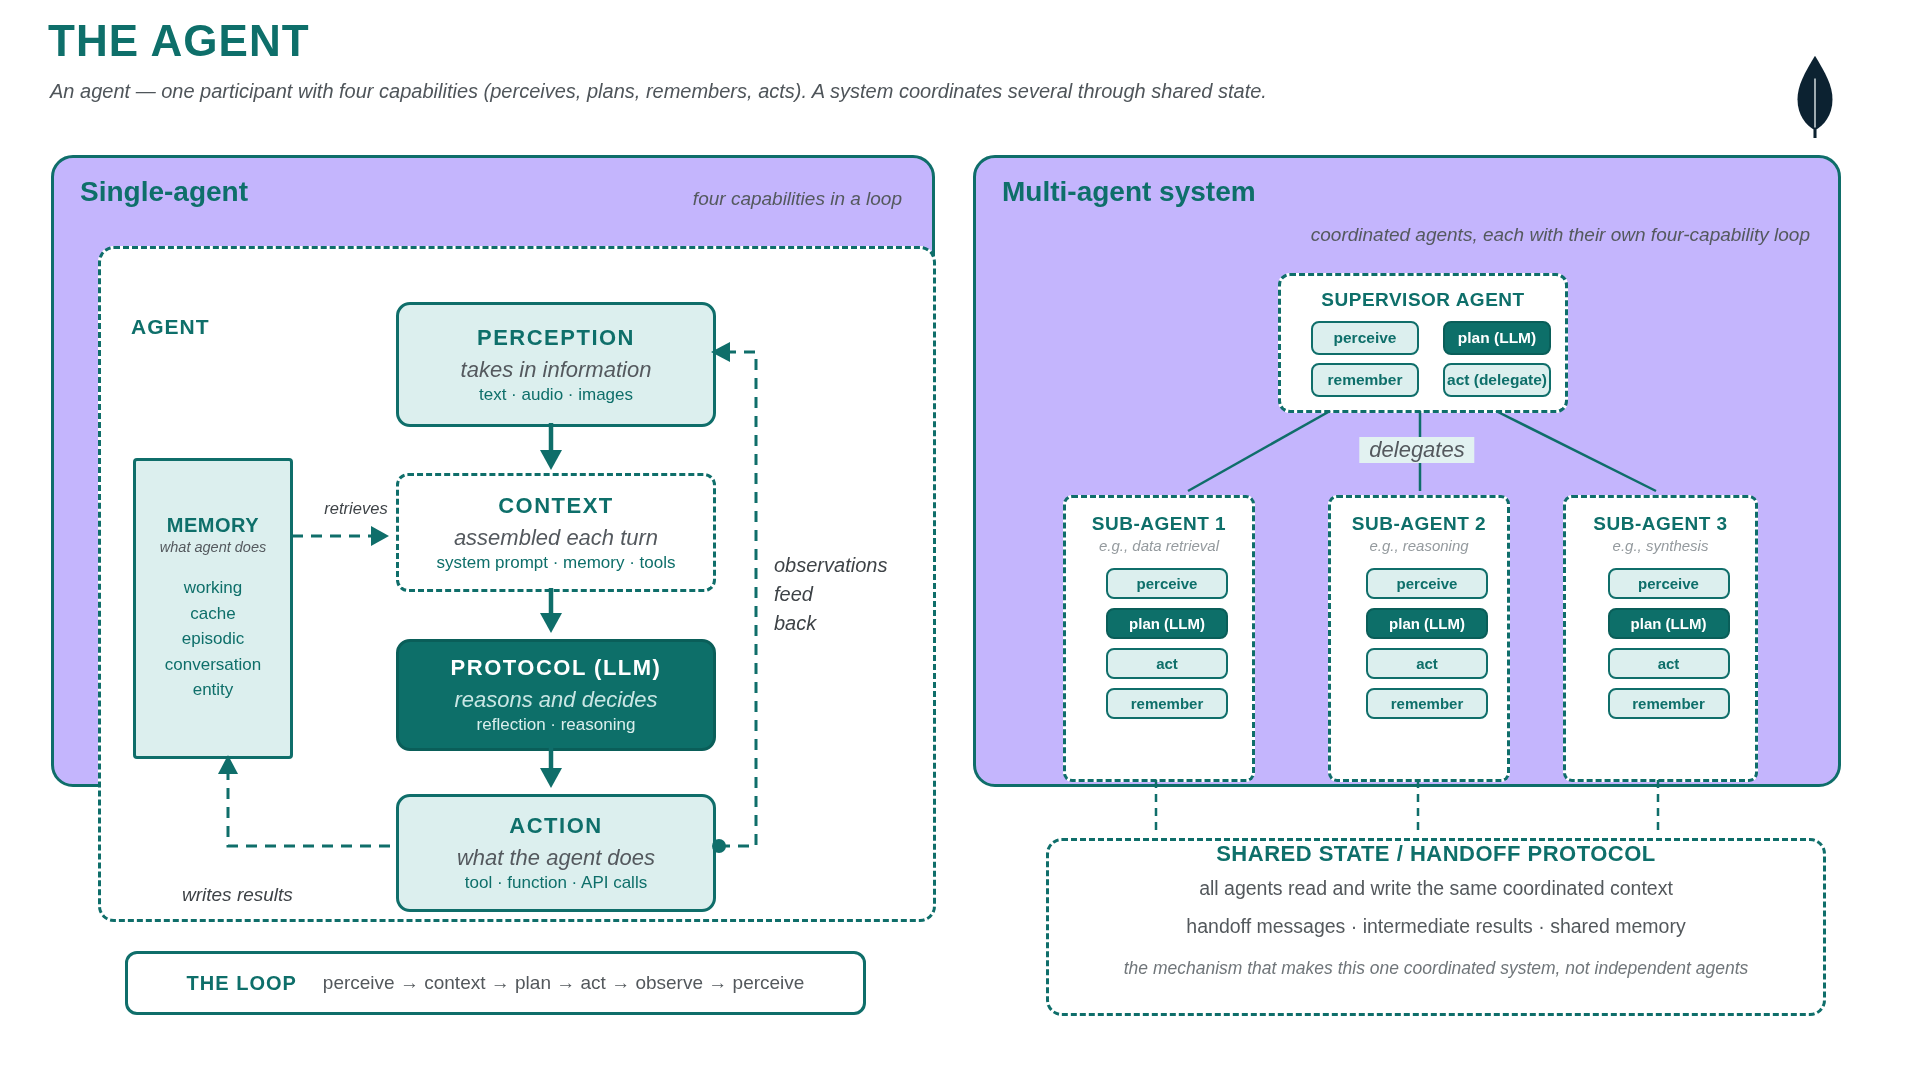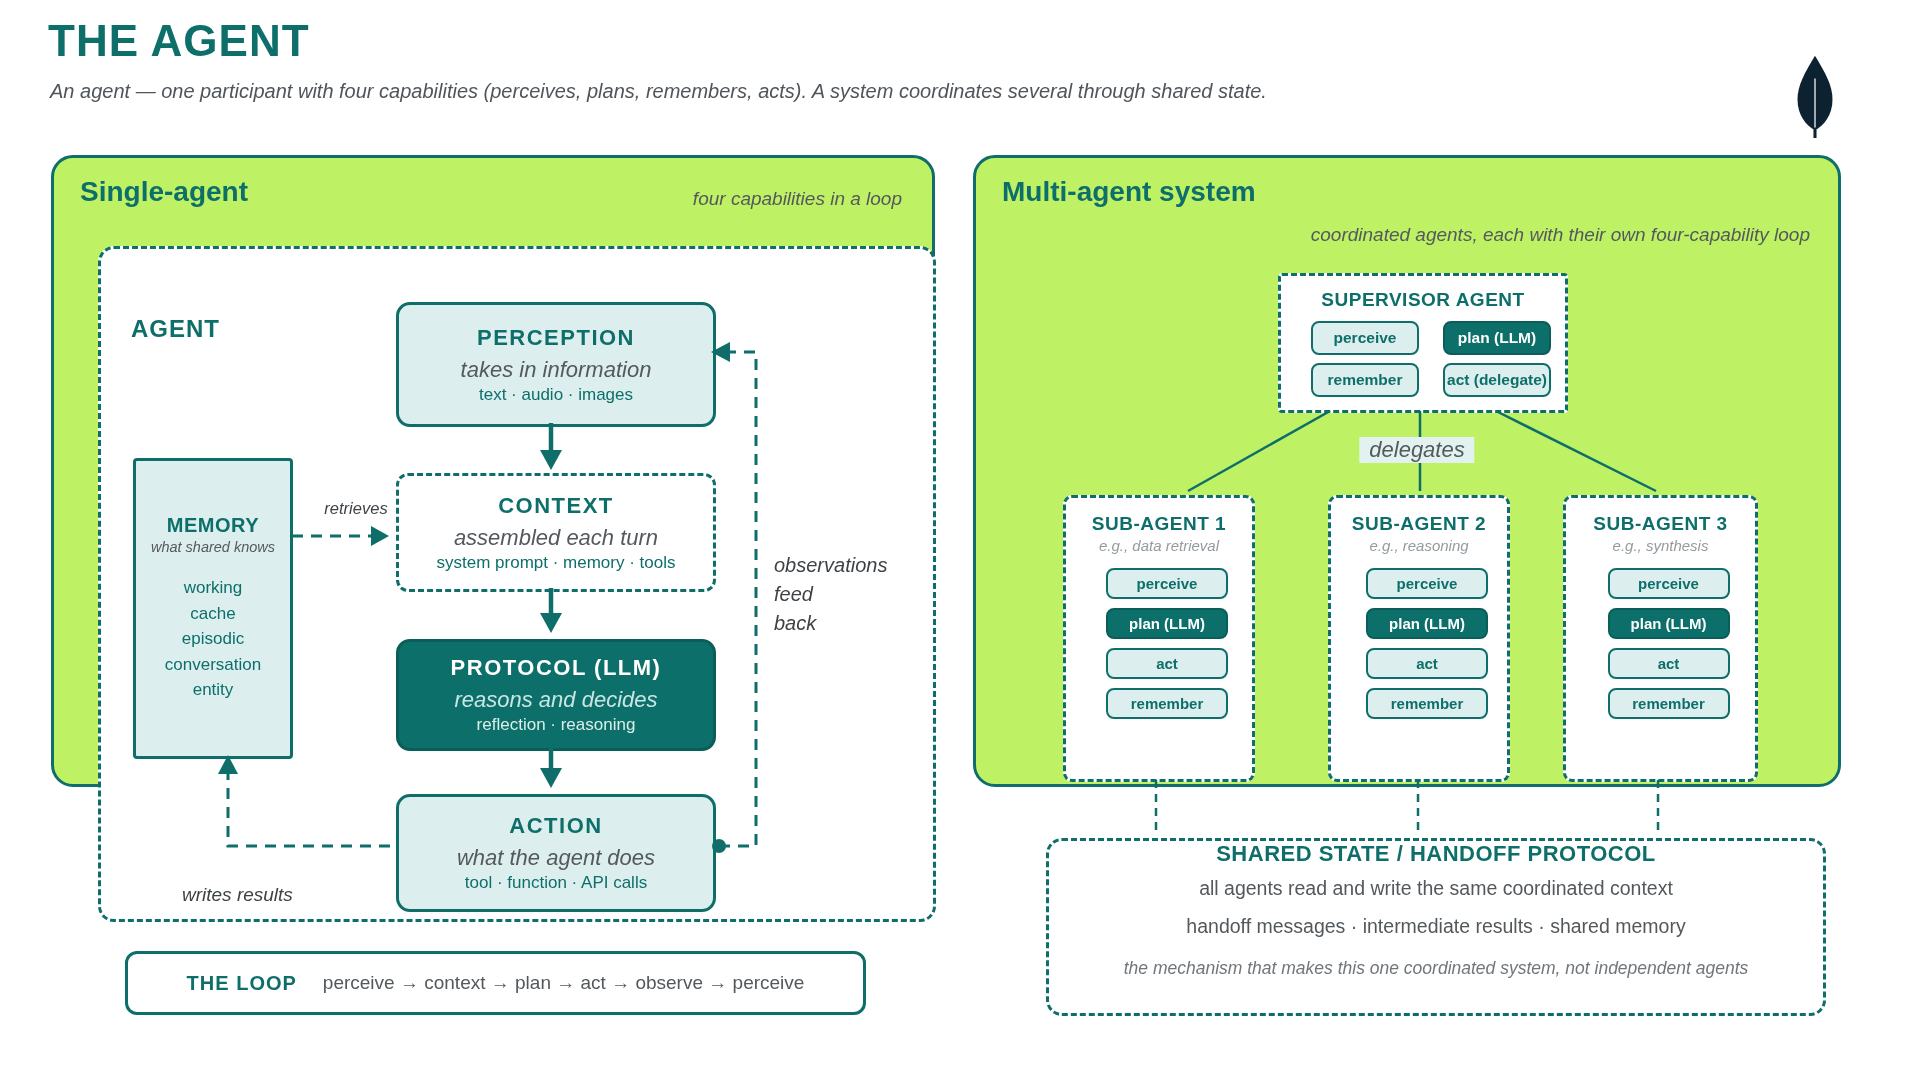--- a/index.html
+++ b/index.html
@@ -7,32 +7,32 @@
         font-family:"Liberation Sans",sans-serif;overflow:hidden;}
 
   
   .page-title{position:absolute;left:48px;top:16px;margin:0;font-size:44px;font-weight:800;
               letter-spacing:1px;color:#0e6f6a;}
   .page-subtitle{position:absolute;left:50px;top:80px;margin:0;font-size:20px;font-style:italic;
                  color:#4f555a;}
   .leaf{position:absolute;left:1792px;top:54px;width:46px;height:84px;}
 
   
-  .panel{position:absolute;top:155px;height:632px;background:#bef264;
+  .panel{position:absolute;top:155px;height:632px;background:#c4b5fd;
          border:3px solid #0f6e6a;border-radius:22px;box-sizing:border-box;}
   .panel.left{left:51px;width:884px;}
   .panel.right{left:973px;width:868px;}
   .panel-title{position:absolute;left:26px;top:18px;font-size:28px;font-weight:800;color:#0e6f6a;}
   .panel-tagline{position:absolute;right:30px;top:30px;font-size:19px;font-style:italic;color:#54595e;}
   .panel.right .panel-tagline{top:66px;right:28px;}
 
   
   .agent-box{position:absolute;left:44px;top:88px;width:838px;height:676px;background:#fff;
              border:3px dashed #0f6e6a;border-radius:16px;box-sizing:border-box;}
-  .agent-label{position:absolute;left:30px;top:66px;font-size:24px;font-weight:800;
+  .agent-label{position:absolute;left:30px;top:66px;font-size:21px;font-weight:800;
                letter-spacing:1px;color:#0e6f6a;}
 
   .memory-box{position:absolute;left:32px;top:209px;width:160px;height:301px;background:#dcefee;
               border:3px solid #0f6e6a;border-radius:4px;box-sizing:border-box;
               display:flex;flex-direction:column;justify-content:center;align-items:center;text-align:center;}
   .memory-title{font-size:20px;font-weight:800;letter-spacing:.5px;color:#0e6f6a;}
   .memory-sub{font-size:14.5px;font-style:italic;color:#54595e;margin-top:2px;}
   .memory-items{margin-top:20px;font-size:17px;color:#0e6f6a;line-height:1.5;}
 
   .flow-box{position:absolute;left:295px;width:320px;box-sizing:border-box;border-radius:14px;
@@ -54,21 +54,21 @@
   .lbl.obs{left:673px;top:302px;font-size:20px;line-height:1.45;}
 
   .loop-box{position:absolute;left:71px;top:793px;width:741px;height:64px;background:#fff;
             border:3px solid #0f6e6a;border-radius:12px;box-sizing:border-box;
             display:flex;align-items:center;justify-content:center;gap:26px;}
   .loop-title{font-size:20px;font-weight:800;letter-spacing:1px;color:#0e6f6a;}
   .loop-seq{font-size:19px;color:#53585c;}
 
   
   .supervisor{position:absolute;left:302px;top:115px;width:290px;height:140px;background:#fff;
-              border:3px dashed #0f6e6a;border-radius:4px;box-sizing:border-box;text-align:center;}
+              border:3px dashed #0f6e6a;border-radius:12px;box-sizing:border-box;text-align:center;}
   .supervisor-title{margin-top:13px;font-size:19px;font-weight:800;letter-spacing:.5px;color:#0e6f6a;}
   .chip-grid{display:grid;grid-template-columns:1fr 1fr;gap:8px;margin:10px 14px 0;}
   .chip{height:34px;box-sizing:border-box;border:2.5px solid #0f6e6a;border-radius:8px;background:#dcefee;
         color:#0e6f6a;font-size:15.5px;font-weight:700;display:flex;align-items:center;justify-content:center;margin-left:16px;}
   .chip.dark{background:#0d6f69;border-color:#0a5e59;color:#fff;}
 
   .sub-agent{position:absolute;top:337px;height:287px;background:#fff;border:3px dashed #0f6e6a;
              border-radius:9px;box-sizing:border-box;text-align:center;}
   .sa1{left:87px;width:192px;}
   .sa2{left:352px;width:182px;}
@@ -107,21 +107,21 @@
 
   <section class="panel left">
     <div class="panel-title">Single-agent</div>
     <div class="panel-tagline">four capabilities in a loop</div>
 
     <div class="agent-box">
       <div class="agent-label">AGENT</div>
 
       <div class="memory-box">
         <div class="memory-title">MEMORY</div>
-        <div class="memory-sub">what shared knows</div>
+        <div class="memory-sub">what agent does</div>
         <div class="memory-items">
           <div>working</div>
           <div>cache</div>
           <div>episodic</div>
           <div>conversation</div>
           <div>entity</div>
         </div>
       </div>
 
       <div class="flow-box perception">

